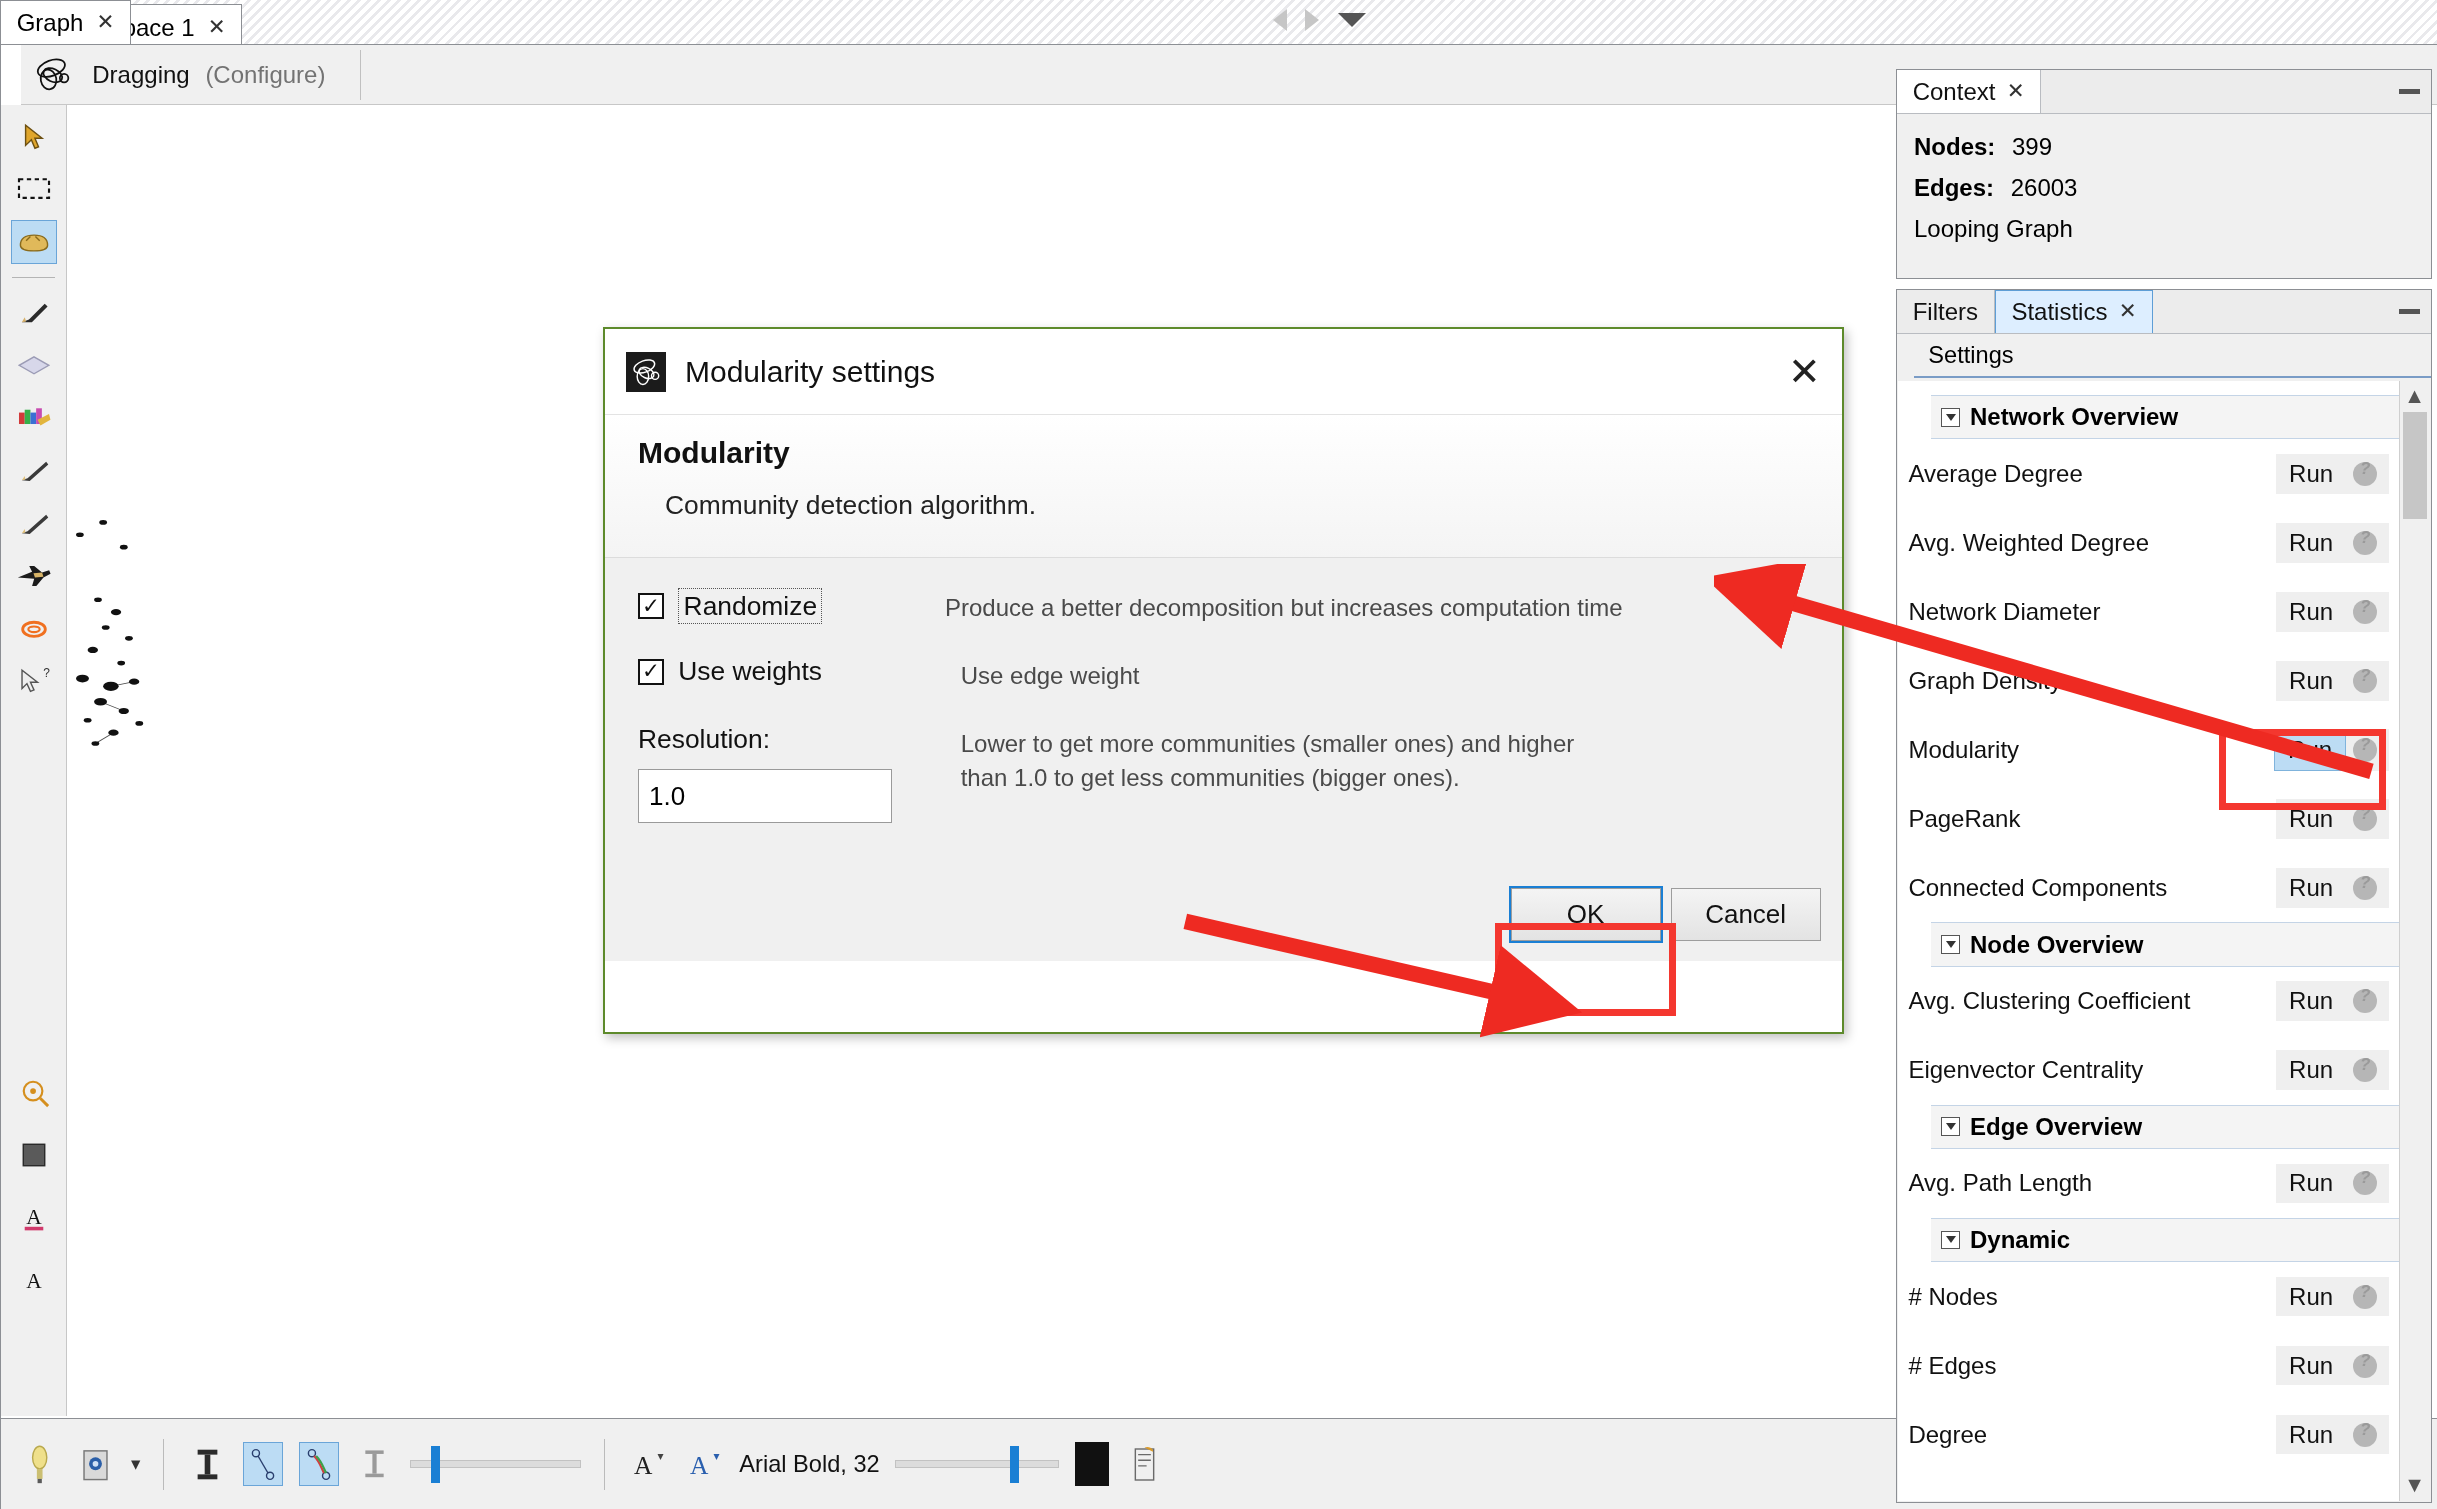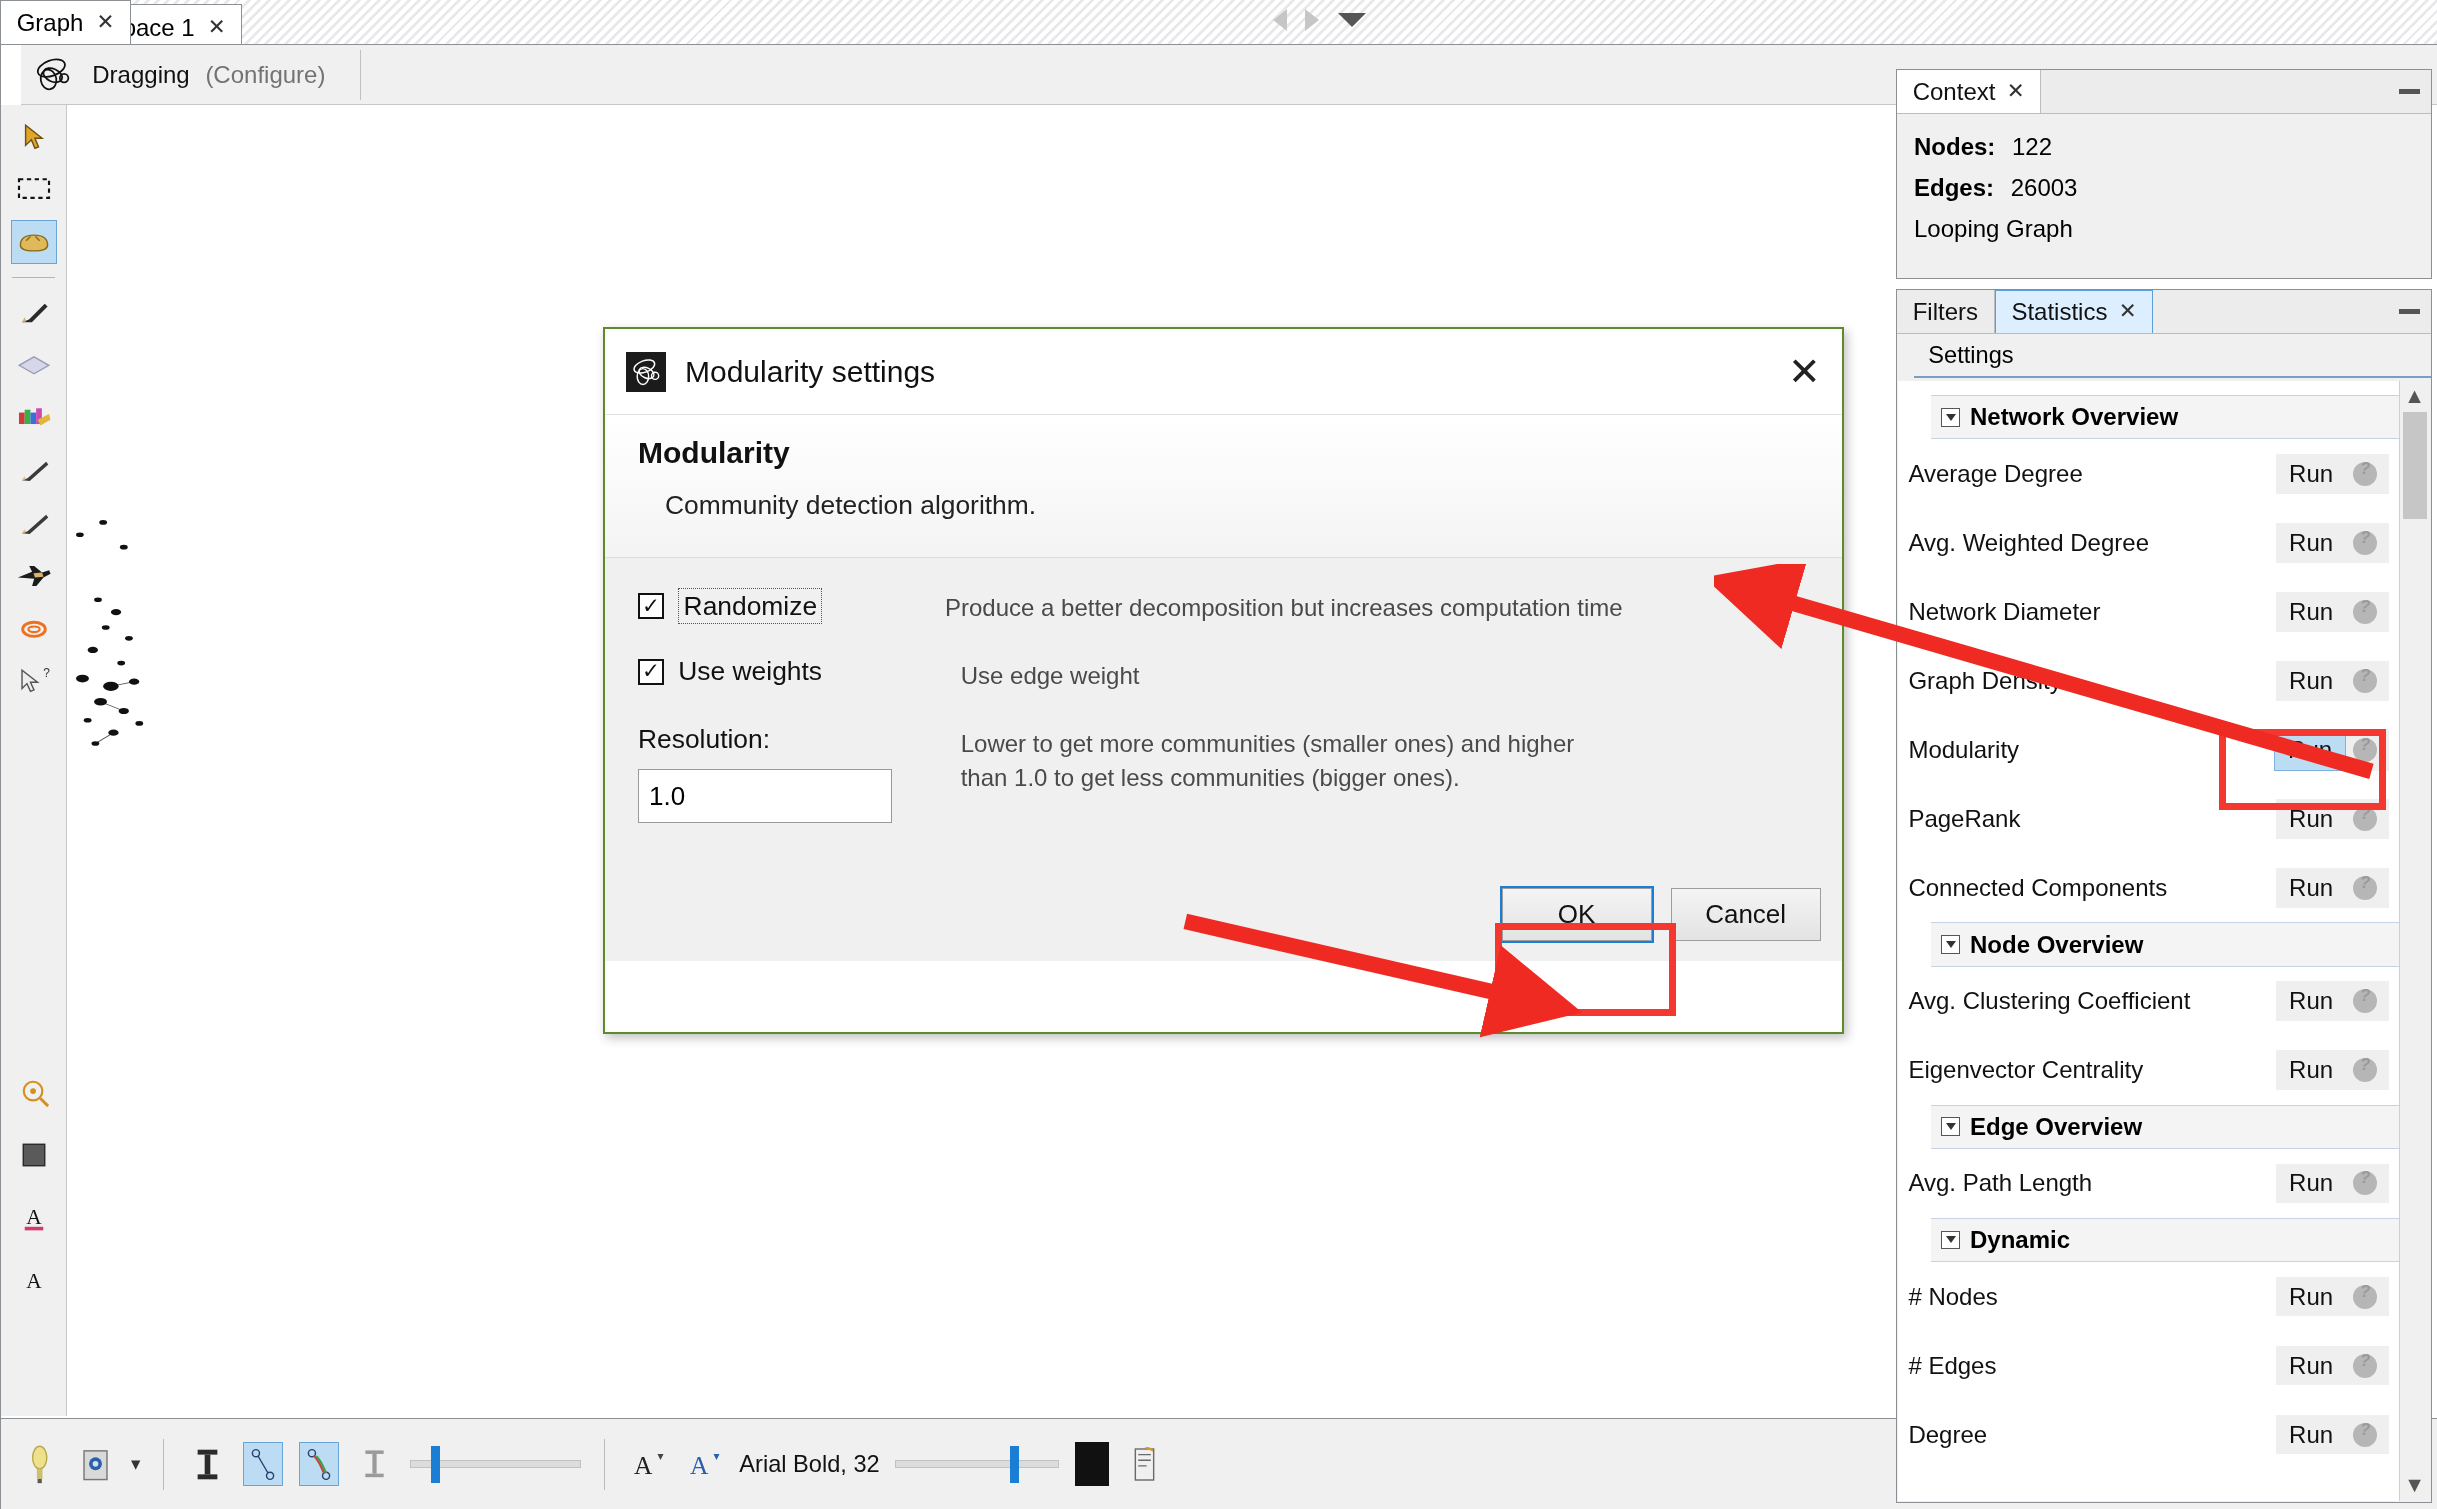--- a/index.html
+++ b/index.html
@@ -288,21 +288,21 @@
     width:26px;height:26px;border:2.1px solid #111;background:#fff;
     display:flex;align-items:center;justify-content:center;font-size:21.4px;line-height:1;
   }
   .dotted { border:1.4px dotted #555; padding: 1.4px 4.3px; }
   .form-desc { font-size:24px; color:#4a4a4a; line-height: 1.45; padding-top: 2.9px;}
   .res-label { font-size:26.4px; color:#111; margin-bottom: 14.3px;}
   .res-input {
     width: 254px; height: 54px; background:#fff; border:1.4px solid #9a9a9a;
     font-size:26px; display:flex; align-items:center; padding: 0 10px;
   }
-  #modal-buttons { position:absolute; right: 21.4px; bottom: 18.6px; display:flex; align-items:center; gap: 17px;}
+  #modal-buttons { position:absolute; right: 21.4px; bottom: 18.6px; display:flex; align-items:center; gap: 8px;}
   .dlg-btn {
     min-width: 150px; height: 53px; font-size: 26px;
     background: linear-gradient(#f4f4f4,#e3e3e3); border:0.7px solid #9d9d9d;
     display:flex; align-items:center; justify-content:center; color:#111;
   }
   .ok-wrap { border: 2.9px solid #1a7fd4; }
   
   .red-box { position:absolute; border: 7.1px solid #f4372f; z-index: 60; pointer-events:none;}
   #red-ok { left: 1495px; top: 923px; width: 181px; height: 93px; }
   #red-run { left: 2219px; top: 729px; width: 167px; height: 81px; }
@@ -760,21 +760,21 @@
           <span>Context</span>
           <span class="tab-close">✕</span>
         </div>
         <div class="panel-minimize">
             <i class="minbar"></i>
           </div>
       </div>
       <div class="ctx-body">
         <div class="ctx-row">
           <b>Nodes:</b>
-          <span style="margin-left:10px;">122</span>
+          <span style="margin-left:10px;">399</span>
         </div>
         <div class="ctx-row">
           <b>Edges:</b>
           <span style="margin-left:10px;">26003</span>
         </div>
         <div class="ctx-row">Looping Graph</div>
       </div>
     </div>
 
     <div class="panel" id="stats-panel">

